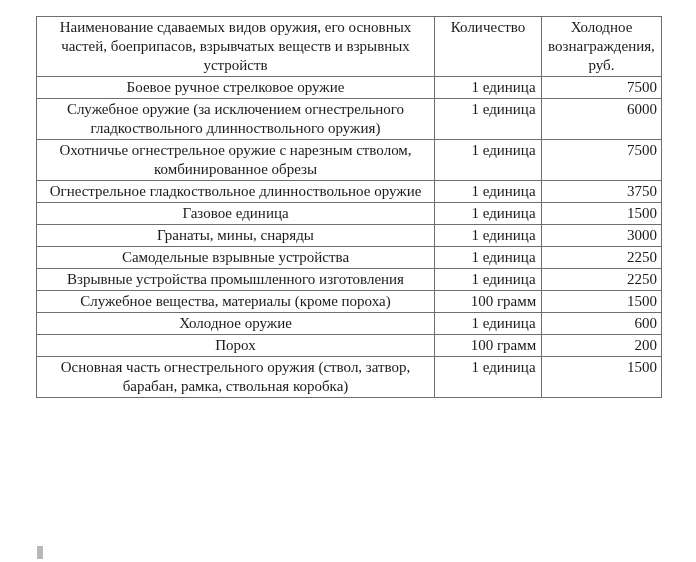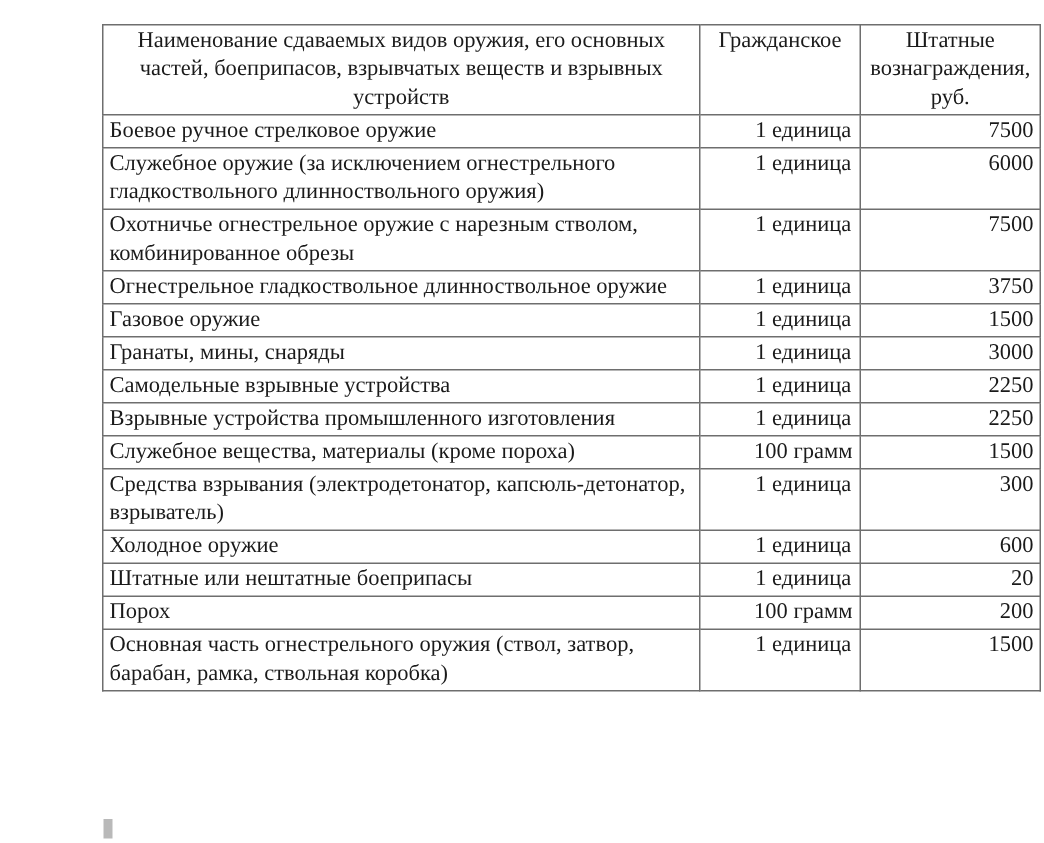--- a/index.html
+++ b/index.html
@@ -12,21 +12,20 @@
     height: 562px;
     font-family: "Liberation Serif", "DejaVu Serif", serif;
     color: #1a1a1a;
     overflow: hidden;
   }
   .page {
     position: relative;
     width: 612px;
     height: 562px;
     background: #ffffff;
-    margin-left: 32px;
   }
   table.reward-table {
     position: absolute;
     left: 36px;
     top: 16px;
     width: 625px;
     border-collapse: collapse;
     table-layout: fixed;
   }
   .reward-table th,
@@ -37,21 +36,21 @@
     font-weight: normal;
     padding: 1px 4px;
     vertical-align: top;
     color: #1a1a1a;
     overflow: hidden;
   }
   .reward-table th { text-align: center; }
   col.col-name   { width: 398px; }
   col.col-qty    { width: 107px; }
   col.col-reward { width: 120px; }
-  td.cell-name   { text-align: left; }
+  td.cell-name   { text-align: center; }
   td.cell-qty    { text-align: center; padding-left: 35px; }
   td.cell-reward { text-align: right; }
   .cursor-artifact {
     position: absolute;
     left: 37px;
     top: 546px;
     width: 6px;
     height: 13px;
     background: #b9b9b9;
   }
@@ -63,22 +62,22 @@
 
   <table class="reward-table">
     <colgroup>
       <col class="col-name">
       <col class="col-qty">
       <col class="col-reward">
     </colgroup>
     <thead>
       <tr>
         <th>Наименование сдаваемых видов оружия, его основных частей, боеприпасов, взрывчатых веществ и взрывных устройств</th>
-        <th>Гражданское</th>
-        <th>Штатные вознаграждения, руб.</th>
+        <th>Количество</th>
+        <th>Холодное вознаграждения, руб.</th>
       </tr>
     </thead>
     <tbody>
   <tr>
     <td class="cell-name">Боевое ручное стрелковое оружие</td>
     <td class="cell-qty">1 единица</td>
     <td class="cell-reward">7500</td>
   </tr>
 
   <tr>
@@ -95,21 +94,21 @@
 
   <tr>
     <td class="cell-name">Огнестрельное гладкоствольное длинноствольное оружие</td>
     <td class="cell-qty">1 единица</td>
     <td class="cell-reward">3750</td>
   </tr>
 
 
 
   <tr>
-    <td class="cell-name">Газовое оружие</td>
+    <td class="cell-name">Газовое единица</td>
     <td class="cell-qty">1 единица</td>
     <td class="cell-reward">1500</td>
   </tr>
 
   <tr>
     <td class="cell-name">Гранаты, мины, снаряды</td>
     <td class="cell-qty">1 единица</td>
     <td class="cell-reward">3000</td>
   </tr>
 
@@ -124,38 +123,28 @@
     <td class="cell-qty">1 единица</td>
     <td class="cell-reward">2250</td>
   </tr>
 
   <tr>
     <td class="cell-name">Служебное вещества, материалы (кроме пороха)</td>
     <td class="cell-qty">100 грамм</td>
     <td class="cell-reward">1500</td>
   </tr>
 
-  <tr>
-    <td class="cell-name">Средства взрывания (электродетонатор, капсюль-детонатор, взрыватель)</td>
-    <td class="cell-qty">1 единица</td>
-    <td class="cell-reward">300</td>
-  </tr>
 
 
   <tr>
     <td class="cell-name">Холодное оружие</td>
     <td class="cell-qty">1 единица</td>
     <td class="cell-reward">600</td>
   </tr>
 
-  <tr>
-    <td class="cell-name">Штатные или нештатные боеприпасы</td>
-    <td class="cell-qty">1 единица</td>
-    <td class="cell-reward">20</td>
-  </tr>
 
   <tr>
     <td class="cell-name">Порох</td>
     <td class="cell-qty">100 грамм</td>
     <td class="cell-reward">200</td>
   </tr>
 
   <tr>
     <td class="cell-name">Основная часть огнестрельного оружия (ствол, затвор, барабан, рамка, ствольная коробка)</td>
     <td class="cell-qty">1 единица</td>

